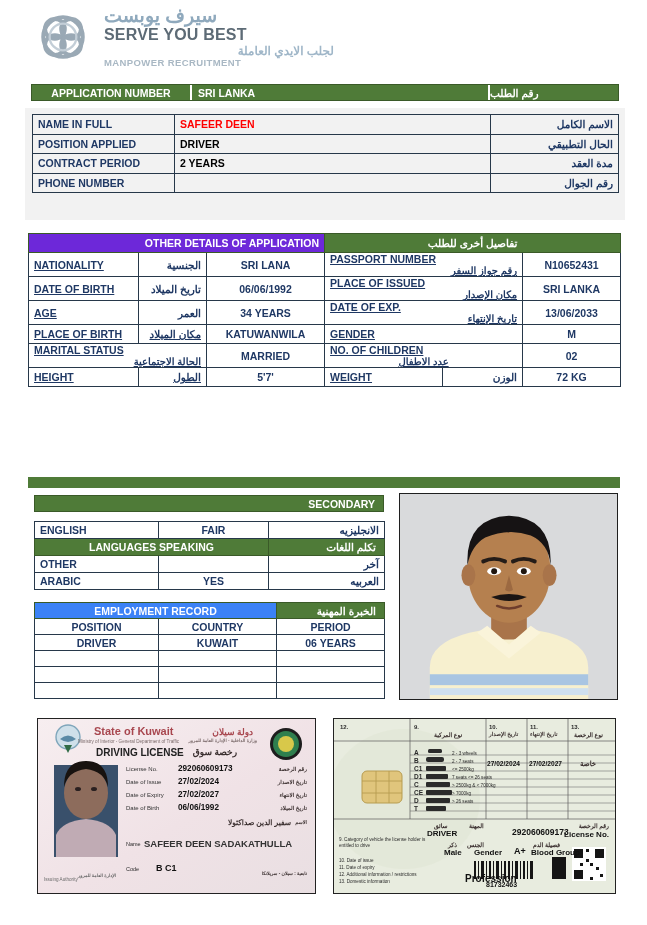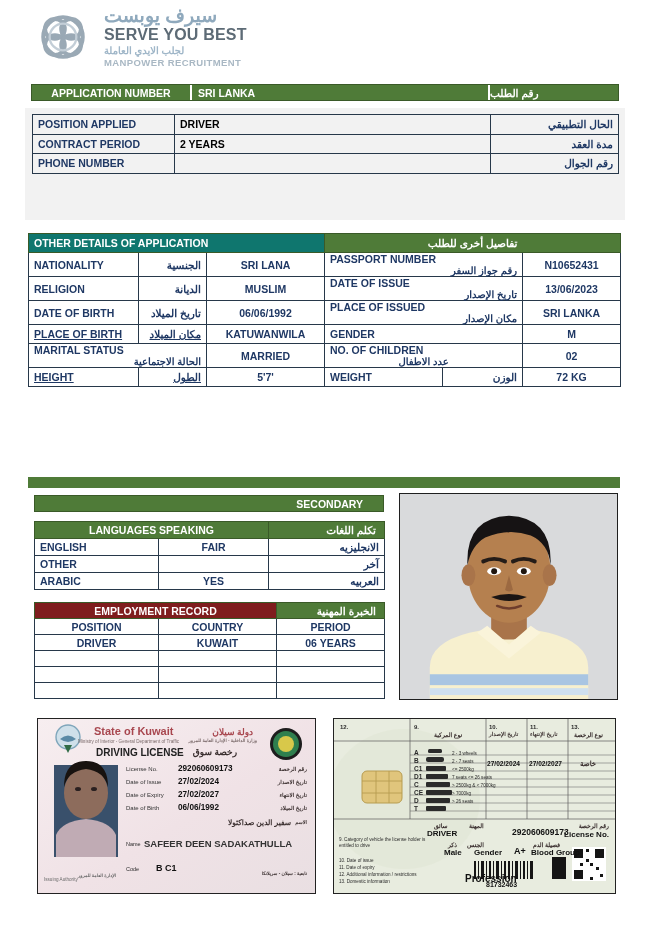--- a/index.html
+++ b/index.html
@@ -12,21 +12,21 @@
     overflow: hidden;
   }
   
   .logo-header { position:absolute; left:0; top:0; width:647px; height:74px; }
   .logo-mark { position:absolute; left:32px; top:8px; width:62px; height:58px; }
   .logo-text { position:absolute; left:104px; top:6px; width:230px; height:62px; }
   .lt-ar1 { font-size:19px; font-weight:bold; color:#8fa9bd; letter-spacing:1px;
             text-align:left; line-height:19px; direction:rtl; }
   .lt-en1 { font-size:16px; font-weight:bold; color:#5d6b76; letter-spacing:0.2px;
             line-height:20px; }
-  .lt-ar2 { font-size:10px; font-weight:bold; color:#9fb6c8; line-height:12px; direction:rtl; text-align:left;}
+  .lt-ar2 { font-size:12px; font-weight:bold; color:#9fb6c8; line-height:12px; direction:rtl; text-align:right;}
   .lt-en2 { font-size:9.5px; font-weight:bold; color:#a9b8c4; letter-spacing:0.4px; line-height:11px; }
   .tbl { border-collapse:collapse; table-layout:fixed; }
   .tbl td { border:1px solid #27384a; font-size:10.5px; padding:0 5px;
             color:#1f3864; font-weight:bold; height:19px; vertical-align:middle; }
   .val { color:#000000; text-align:center; }
   .val-red { color:#FF0000; font-weight:bold; }
   .ar { direction:rtl; text-align:right; font-size:10.5px; color:#1f3864; font-weight:bold; }
 
   
   .appnum { position:absolute; left:31px; top:84px; width:588px; height:17px;
@@ -43,50 +43,50 @@
 
   
   .topwrap { position:absolute; left:25px; top:108px; width:600px; height:112px;
              background:#f2f2f2; }
   .toptbl { position:absolute; left:32px; top:114px; width:586px; }
   .toptbl td { height:19.5px; }
 
   
   .other { position:absolute; left:28px; top:233px; width:592px; }
   .other td { height:19px; }
-  .other .hdr { background:#0f766e; color:#ffffff; text-align:left; font-size:10.5px;
+  .other .hdr { background:#6d28d9; color:#ffffff; text-align:right; font-size:10.5px;
                 font-weight:bold; border:1px solid #3a5a28; }
   .other .hdr-ar { background:#4F7B38; color:#ffffff; text-align:center; font-size:10.5px;
                 font-weight:bold; border:1px solid #3a5a28; direction:rtl; }
-  .lbl-en { text-align:left; }
+  .lbl-en { text-align:left;text-decoration:underline; }
   .lbl-ar { text-align:right; direction:rtl; }
   .u { text-decoration:underline; }
 
   
   .grnstrip { position:absolute; left:28px; top:477px; width:592px; height:11px; background:#4F7B38; }
 
   
   .edu { position:absolute; left:34px; top:495px; width:350px; height:17px;
          display:flex; border:1px solid #3a5a28; }
   .edu .a { width:185px; background:#4F7B38; color:#fff; font-weight:bold; font-size:10.5px;
             display:flex; align-items:center; justify-content:center; border-right:2px solid #fff; }
   .edu .b { flex:1; background:#4F7B38; color:#fff; font-weight:bold; font-size:10.5px;
-            display:flex; align-items:center; justify-content:flex-end; padding-right:20px; }
+            display:flex; align-items:center; justify-content:flex-end; padding-right:8px; }
 
   
   .lang { position:absolute; left:34px; top:521px; width:350px; }
   .lang td { height:17px; }
   .lang .hdr { background:#4F7B38; color:#fff; text-align:center; border:1px solid #3a5a28; }
   .lang .hdr-ar { background:#4F7B38; color:#fff; text-align:right; direction:rtl;
                   border:1px solid #3a5a28; padding-right:8px; }
 
   
   .emp { position:absolute; left:34px; top:602px; width:350px; }
   .emp td { height:16px; }
-  .emp .hdr { background:#7f1d1d; color:#fff; text-align:center; border:1px solid #3a5a28; }
+  .emp .hdr { background:#3b82f6; color:#fff; text-align:center; border:1px solid #3a5a28; }
   .emp .hdr-ar { background:#4F7B38; color:#fff; text-align:right; direction:rtl;
                  border:1px solid #3a5a28; padding-right:8px; }
   .emp .colh { text-align:center; color:#1f3864; }
 
   
   .photo { position:absolute; left:399px; top:493px; width:219px; height:207px;
            border:1px solid #1f1f1f; background:#d8d9db; overflow:hidden; }
 
   
   .lic-l { position:absolute; left:37px; top:718px; width:279px; height:176px;
@@ -132,20 +132,25 @@
 
 <div class="topwrap"></div>
 <table class="tbl toptbl">
   <colgroup>
       <col style="width:142px">
       <col style="width:316px">
       <col style="width:128px">
     </colgroup>
   <tbody>
     <tr>
+      <td>NAME IN FULL</td>
+      <td class="val" style="text-align:left;color:#FF0000">SAFEER DEEN</td>
+      <td class="ar">الاسم الكامل</td>
+    </tr>
+    <tr>
       <td>POSITION APPLIED</td>
       <td class="val" style="text-align:left;color:#000">DRIVER</td>
       <td class="ar">الحال التطبيقي</td>
     </tr>
     <tr>
       <td>CONTRACT PERIOD</td>
       <td class="val" style="text-align:left;color:#000">2 YEARS</td>
       <td class="ar">مدة العقد</td>
     </tr>
     <tr>
@@ -175,42 +180,42 @@
       <td class="lbl-en">NATIONALITY</td>
       <td class="lbl-ar">الجنسية</td>
       <td class="val">SRI LANA</td>
       <td class="lbl-en" colspan="2">
         <div>PASSPORT NUMBER</div>
         <div class="lbl-ar" style="font-size:10px">رقم جواز السفر</div>
       </td>
       <td class="val">N10652431</td>
     </tr>
 
-    <tr>
-      <td class="lbl-en">RELIGION</td>
-      <td class="lbl-ar">الديانة</td>
-      <td class="val">MUSLIM</td>
-      <td class="lbl-en" colspan="2">
-        <div>DATE OF ISSUE</div>
-        <div class="lbl-ar" style="font-size:10px">تاريخ الإصدار</div>
-      </td>
-      <td class="val">13/06/2023</td>
-    </tr>
 
     <tr>
       <td class="lbl-en">DATE OF BIRTH</td>
       <td class="lbl-ar">تاريخ الميلاد</td>
       <td class="val">06/06/1992</td>
       <td class="lbl-en" colspan="2">
         <div>PLACE OF ISSUED</div>
         <div class="lbl-ar" style="font-size:10px">مكان الإصدار</div>
       </td>
       <td class="val">SRI LANKA</td>
     </tr>
 
+    <tr>
+      <td class="lbl-en">AGE</td>
+      <td class="lbl-ar">العمر</td>
+      <td class="val">34 YEARS</td>
+      <td class="lbl-en" colspan="2">
+        <div>DATE OF EXP.</div>
+        <div class="lbl-ar" style="font-size:10px">تاريخ الإنتهاء</div>
+      </td>
+      <td class="val">13/06/2033</td>
+    </tr>
 
     <tr>
       <td class="lbl-en u">PLACE OF BIRTH</td>
       <td class="lbl-ar u">مكان الميلاد</td>
       <td class="val">KATUWANWILA</td>
       <td class="lbl-en" colspan="2">GENDER</td>
       <td class="val">M</td>
     </tr>
 
     <tr>
@@ -244,27 +249,27 @@
 </div>
 
 <table class="tbl lang">
   <colgroup>
       <col style="width:124px">
       <col style="width:110px">
       <col style="width:116px">
     </colgroup>
   <tbody>
     <tr>
-      <td class="hdr" colspan="2">LANGUAGES SPEAKING</td>
-      <td class="hdr-ar">تكلم اللغات</td>
-    </tr>
-    <tr>
       <td>ENGLISH</td>
       <td class="val val-red">FAIR</td>
       <td class="ar">الانجليزيه</td>
+    </tr>
+    <tr>
+      <td class="hdr" colspan="2">LANGUAGES SPEAKING</td>
+      <td class="hdr-ar">تكلم اللغات</td>
     </tr>
     <tr>
       <td>OTHER</td>
       <td class="val val-red"></td>
       <td class="ar">آخر</td>
     </tr>
     <tr>
       <td>ARABIC</td>
       <td class="val val-red">YES</td>
       <td class="ar">العربيه</td>

